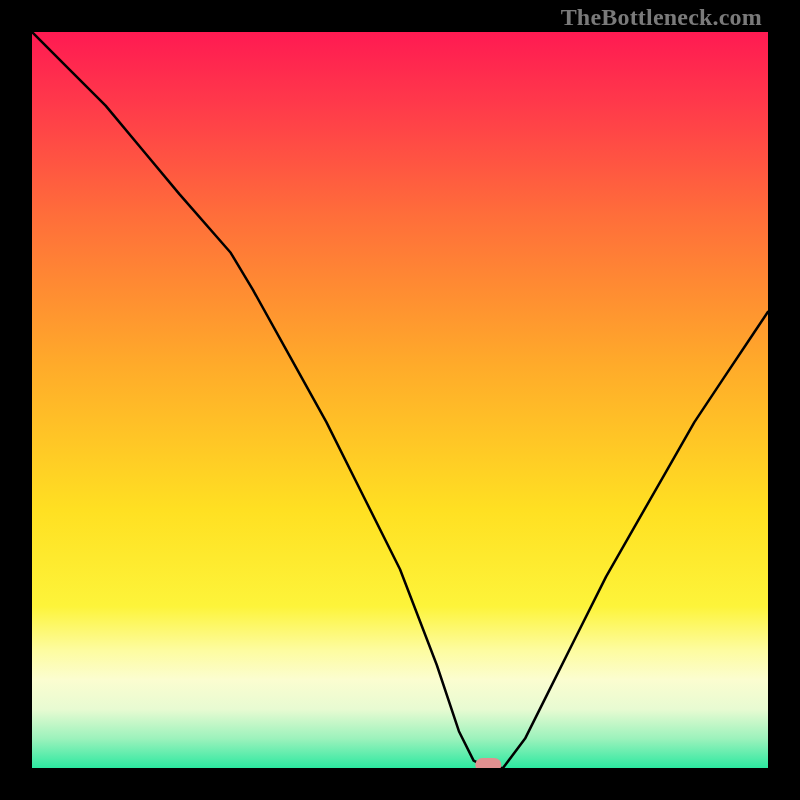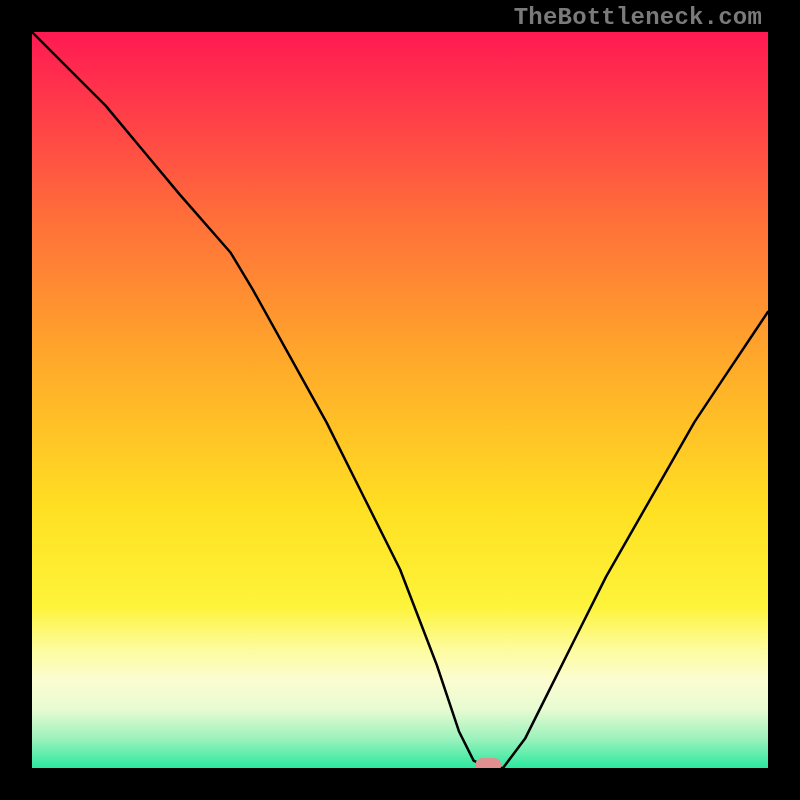--- a/index.html
+++ b/index.html
@@ -15,21 +15,21 @@
     left: 32px;
     top: 32px;
     width: 736px;
     height: 736px;
     overflow: hidden;
   }
   .watermark {
     position: absolute;
     top: 4px;
     right: 38px;
-    font-family: Liberation Mono, monospace;
+    font-family: Liberation Serif, serif;
     font-size: 24px;
     font-weight: 600;
     color: #7a7a7a;
     letter-spacing: 0.2px;
     z-index: 20;
   }
   svg {
     display: block;
   }
 </style>

